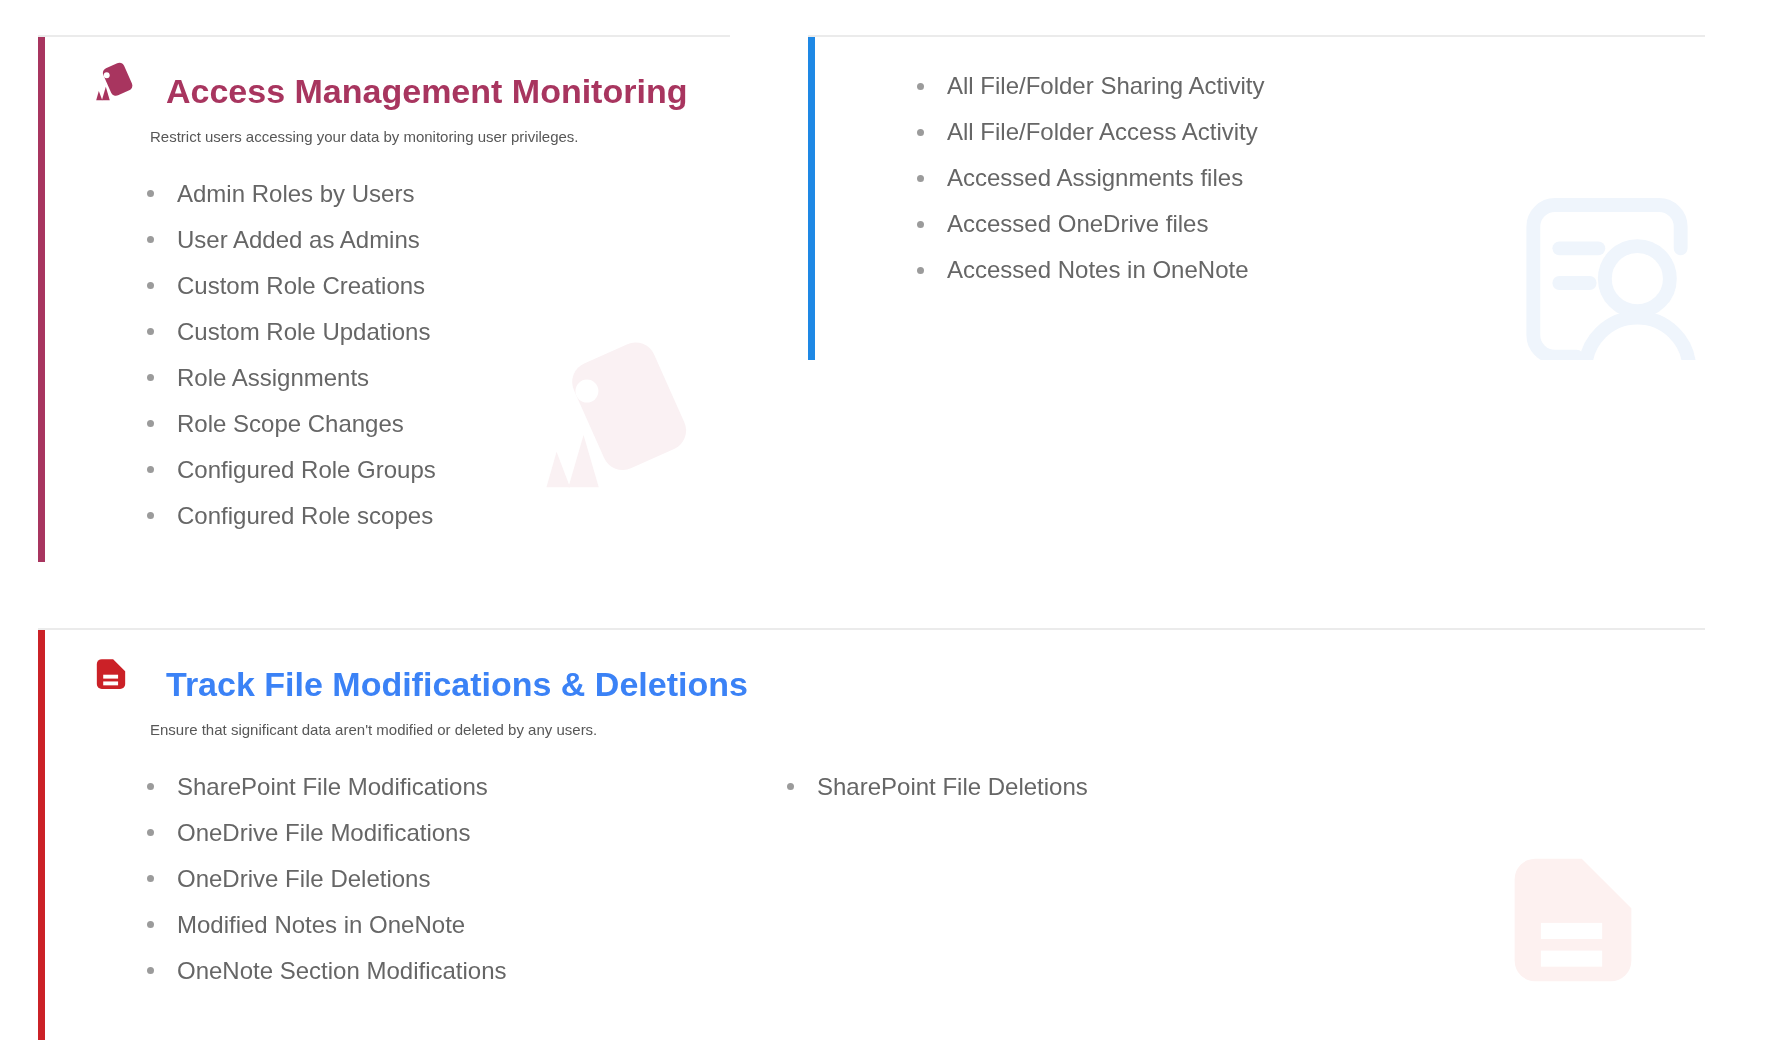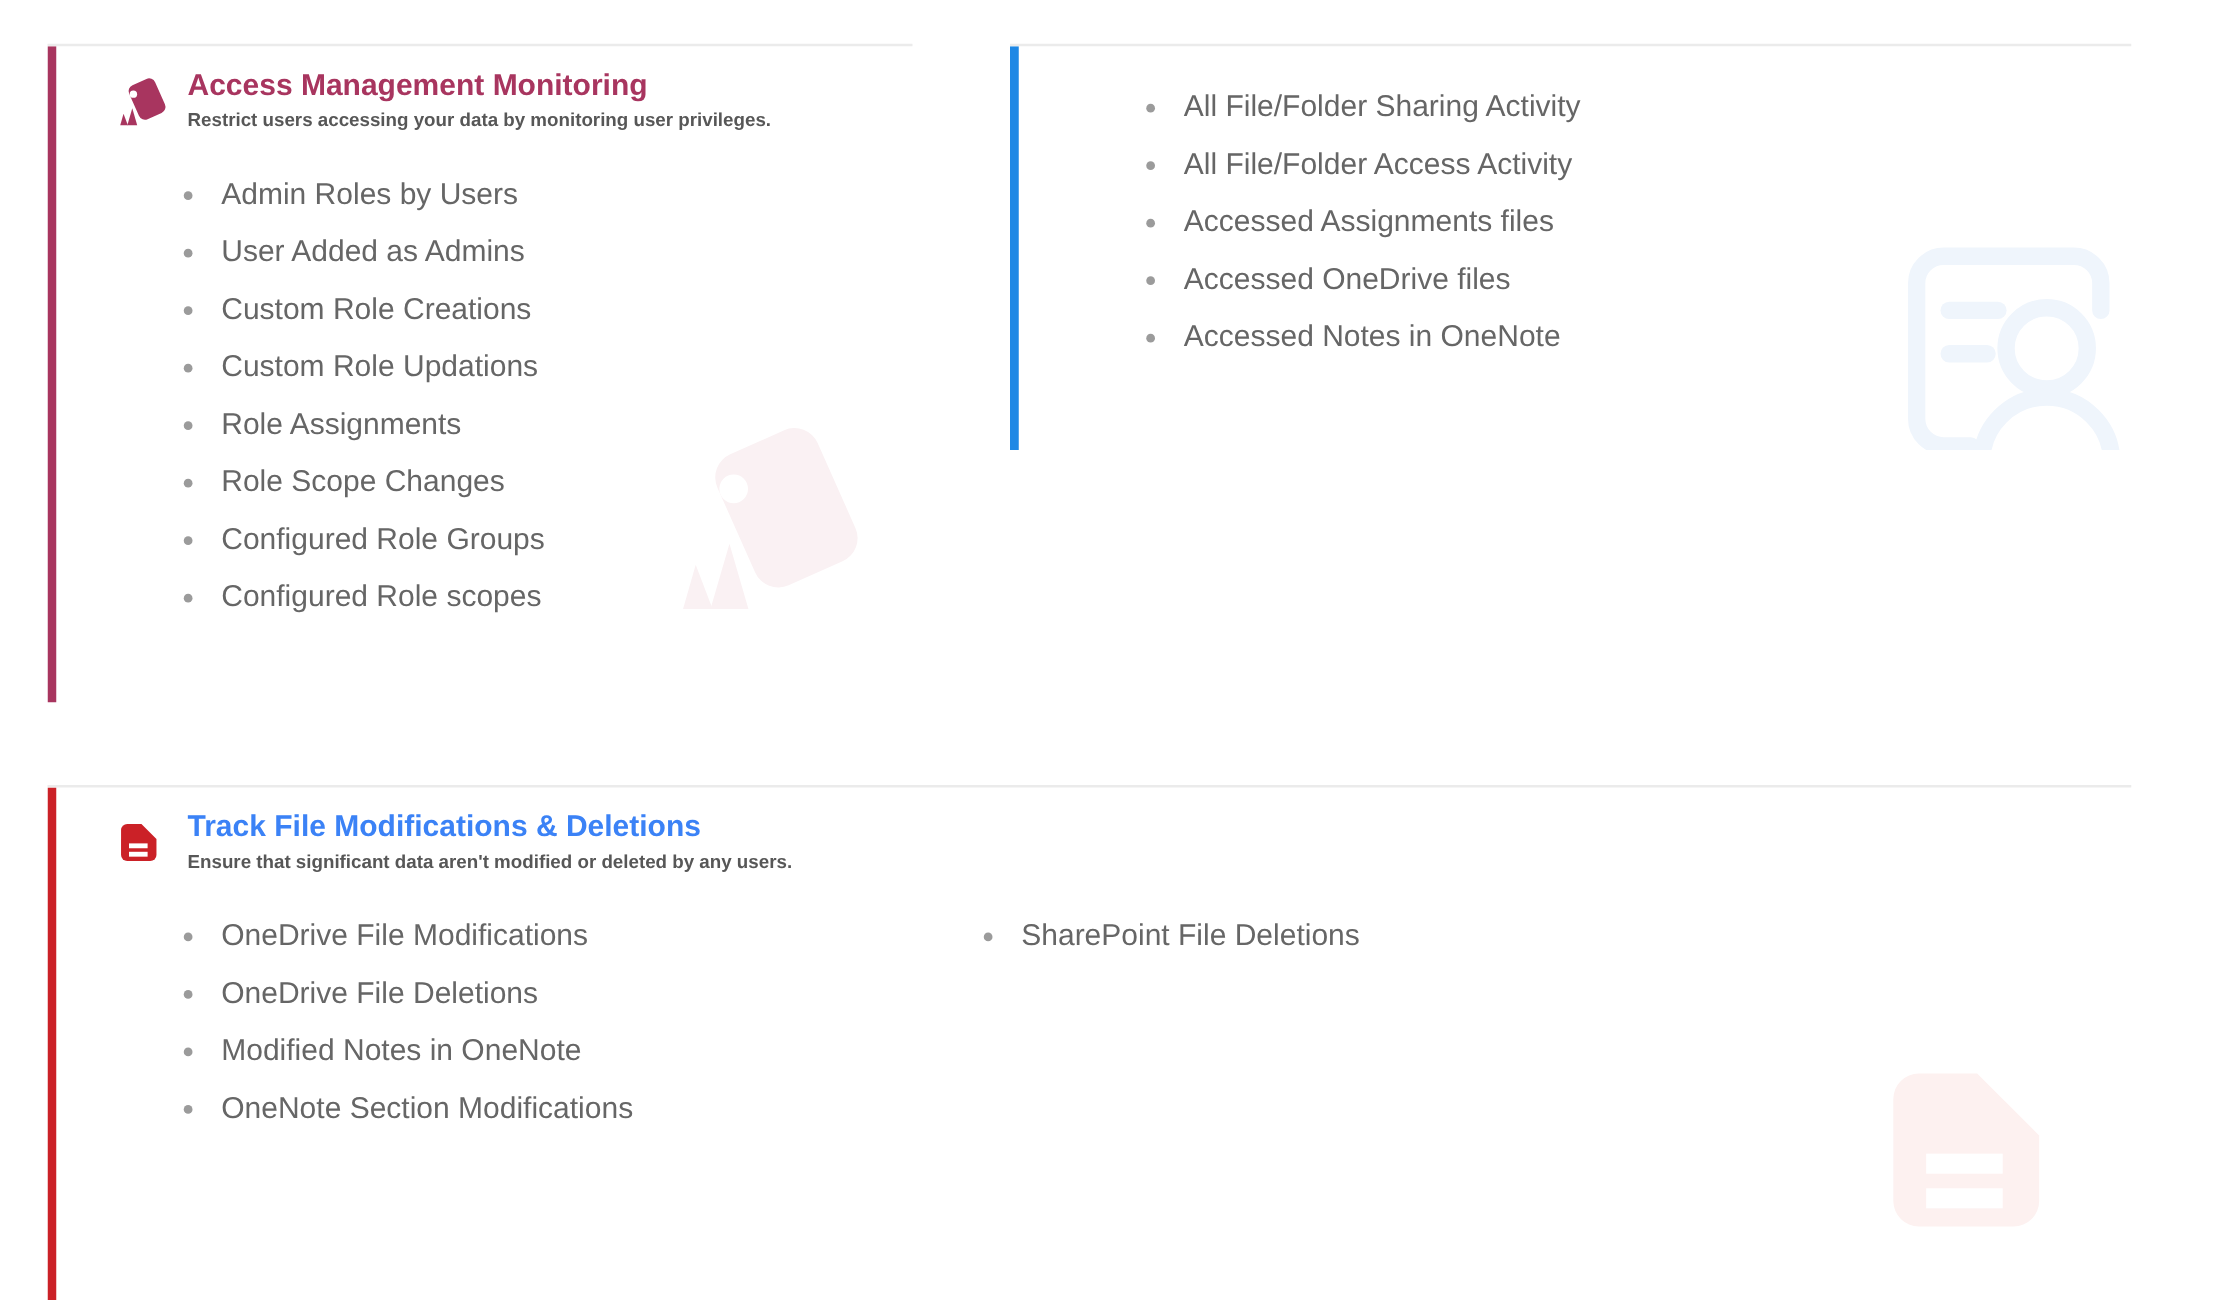--- a/index.html
+++ b/index.html
@@ -15,22 +15,22 @@
   .accent-bar { position:absolute; left:0; top:0; bottom:0; width:7px; }
   .card-0 { min-height:527px; }
   .card-1 { min-height:325px; }
   .card-2 { min-height:412px; margin-top:66px; }
 
   .card-header { display:flex; align-items:flex-start; padding-top:18px; position:relative; z-index:2; }
   .hdr-icon { width:42px; height:52px; margin-right:14px; flex:none; display:flex; align-items:center; }
   .hdr-icon svg { width:100%; height:auto; display:block; }
   .hdr-icon-doc { width:34px; margin-right:22px; }
   .hdr-text { min-width:0; }
-  .title { margin:0; font-size:24px; font-weight:700; line-height:1.2; letter-spacing:0; cursor:pointer; }
-  .subtitle { margin:4px 0 0; font-size:15px; font-weight:700; color:#575757; white-space:nowrap; }
+  .title { margin:16px; font-size:34px; font-weight:700; line-height:1.2; letter-spacing:0; cursor:pointer; }
+  .subtitle { margin:4px 0 0; font-size:15px; font-weight:400; color:#575757; white-space:nowrap; }
 
   ul.items { list-style:none; margin:26px 0 0; padding:0 0 0 53px; position:relative; z-index:2; }
   li.item { display:flex; align-items:center; height:46px; font-size:24px; color:#666666; cursor:pointer; }
   .bullet { width:7px; height:7px; border-radius:50%; background:#9b9b9b; margin-right:23px; flex:none; }
   .item-label { white-space:nowrap; }
 
   .two-col { display:grid; grid-template-columns:640px 1fr; align-items:start; }
   .two-col ul.items { margin-top:26px; }
 
   .watermark { position:absolute; z-index:1; pointer-events:none; }
@@ -170,20 +170,24 @@
         </svg>
       </span>
       <div class="hdr-text">
         <h2 class="title" style="color: #3b82f6;">Track File Modifications &amp; Deletions</h2>
         <p class="subtitle">Ensure that significant data aren't modified or deleted by any users.</p>
       </div>
     </div>
     <div class="two-col">
       <ul class="items">
 
+          <li class="item">
+            <span class="bullet"></span>
+            <span class="item-label">SharePoint File Modifications</span>
+          </li>
 
           <li class="item">
             <span class="bullet"></span>
             <span class="item-label">OneDrive File Modifications</span>
           </li>
 
           <li class="item">
             <span class="bullet"></span>
             <span class="item-label">OneDrive File Deletions</span>
           </li>

